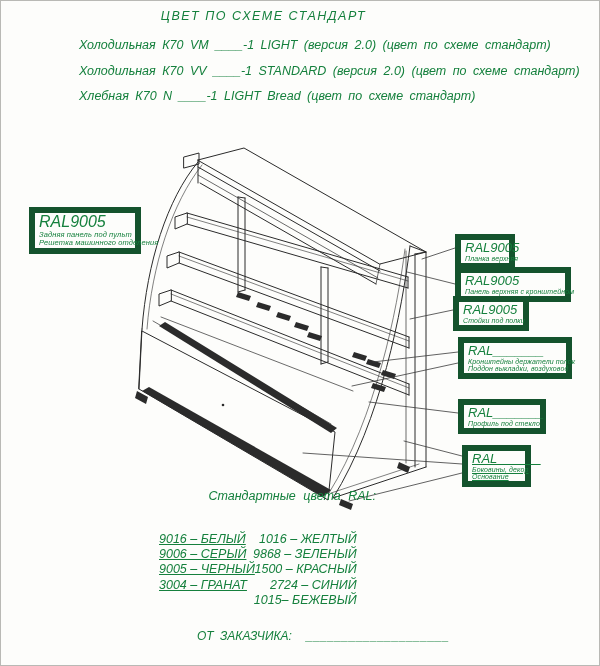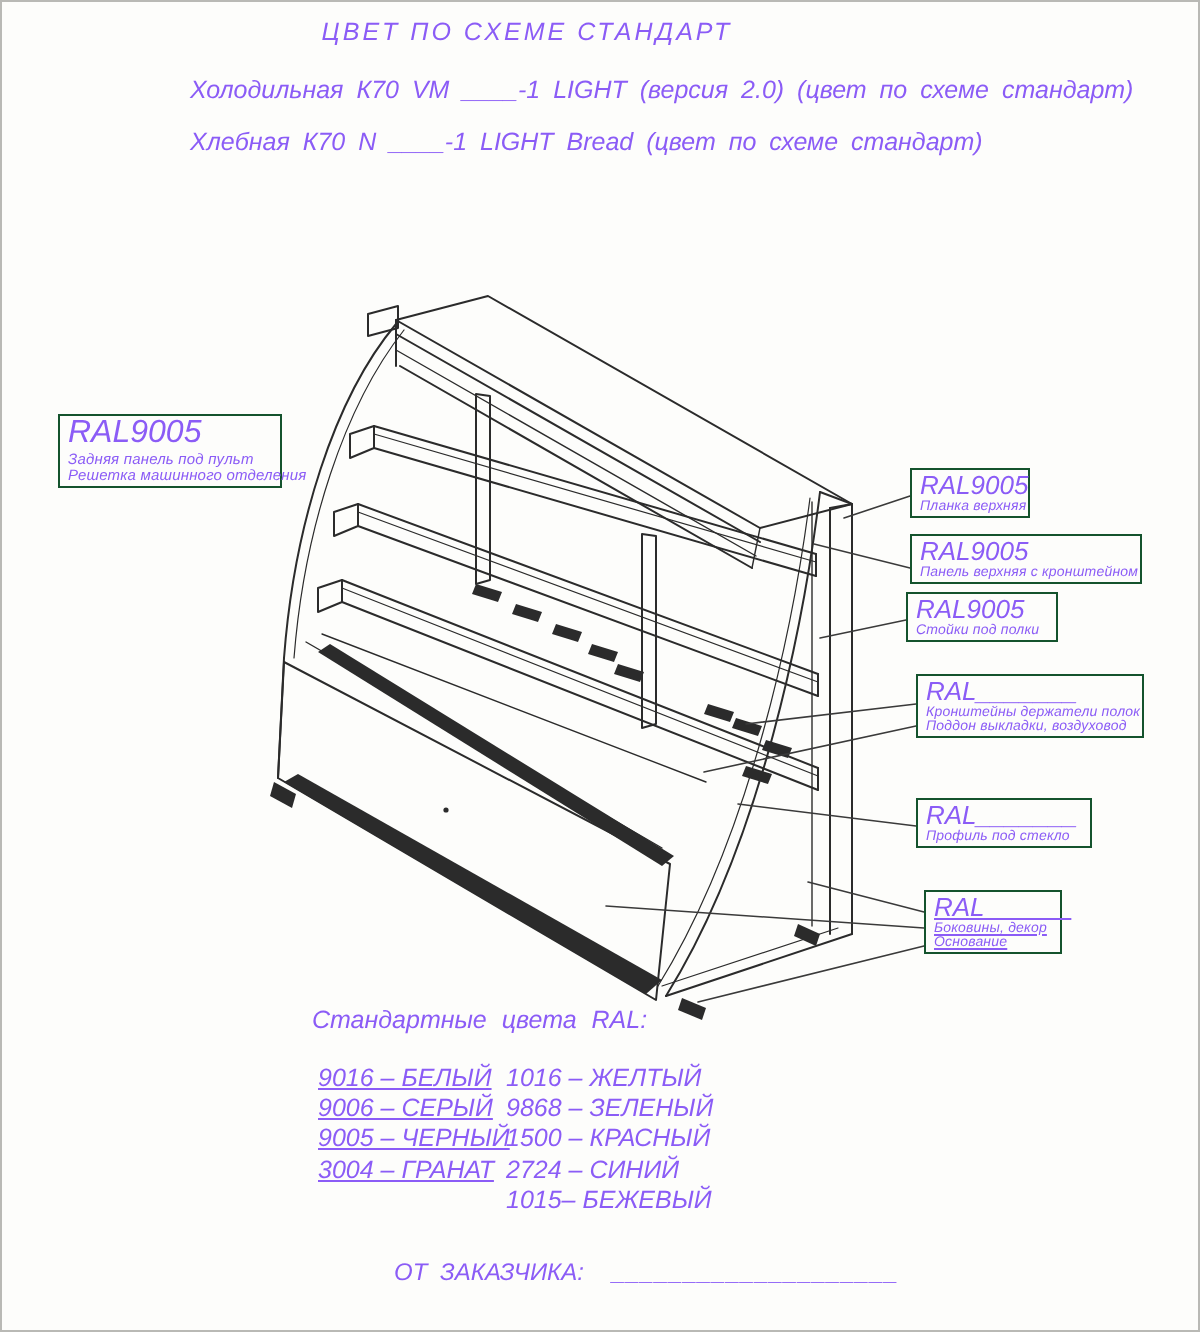--- a/index.html
+++ b/index.html
@@ -1,49 +1,50 @@
 <!DOCTYPE html>
 <html><head>
 <meta charset="utf-8">
 <style>
   html,body{margin:0;padding:0;background:#e8e8e6;}
   #page{
     position:relative;width:600px;height:666px;margin:0 auto;
     background:#fdfdfb;border:1px solid #b9b9b5;box-sizing:border-box;
     font-family:"Liberation Sans","DejaVu Sans",sans-serif;
-    font-style:italic;color:#8b5cf6;overflow:hidden;
+    font-style:italic;color:#15803d;overflow:hidden;
   }
   .abs{position:absolute;}
   #title{left:150px;top:8px;width:225px;text-align:center;font-size:12.5px;letter-spacing:1.5px;white-space:nowrap;}
-  #models{left:78px;top:32px;line-height:25.6px;font-size:12.5px;word-spacing:3px;white-space:nowrap;margin-left:16px;}
+  #models{left:78px;top:32px;line-height:25.6px;font-size:12.5px;word-spacing:3px;white-space:nowrap;}
   svg{position:absolute;left:0;top:0;}
   .co{
-    position:absolute;border:1px solid #14532d;background:#fdfdfb;
+    position:absolute;border:6px solid #14532d;background:#fdfdfb;
     padding:1px 3px 1px 4px;box-sizing:border-box;line-height:1.05;
   }
   .co .ral{font-size:13px;white-space:nowrap;}
   .co .sm{font-size:7px;white-space:nowrap;letter-spacing:0.1px;}
   #co-left .ral{font-size:16px;}
   #co-left .sm{font-size:7.5px;}
-  #palette-title{left:155px;top:502px;width:220px;text-align:left;font-size:12.5px;word-spacing:4px;white-space:nowrap;}
+  #palette-title{left:155px;top:488px;width:220px;text-align:right;font-size:12.5px;word-spacing:4px;white-space:nowrap;}
   .pal-col{line-height:15.2px;font-size:12.5px;white-space:nowrap;}
   #pal-left{left:158px;top:531px;text-decoration:underline;}
-  #pal-right{left:252px;top:531px;}
+  #pal-right{left:252px;top:531px;text-align:right;}
   #footer{left:196px;top:628px;font-size:12px;white-space:nowrap;word-spacing:3px;}
   #footer .blank{letter-spacing:0.5px;padding-left:14px;}
 </style>
 </head>
 <body>
 
 <div id="page">
 
   <div id="title" class="abs">ЦВЕТ ПО СХЕМЕ СТАНДАРТ</div>
 
   <div id="models" class="abs">
     <div>Холодильная К70 VM ____-1 LIGHT (версия 2.0) (цвет по схеме стандарт)</div>
+    <div>Холодильная К70 VV ____-1 STANDARD (версия 2.0) (цвет по схеме стандарт)</div>
     <div>Хлебная К70 N ____-1 LIGHT Bread (цвет по схеме стандарт)</div>
   </div>
 
   <svg width="600" height="666" viewBox="0 0 600 666">
     <g stroke="#2b2b2b" fill="none" stroke-width="1" stroke-linecap="round" stroke-linejoin="round">
 
       <g>
         <path d="M197,161 C166,198 146,262 141,328"></path>
         <path d="M201,164 C171,202 151,264 146,328" stroke-width="0.6"></path>
         <path d="M141,328 L138,388"></path>

